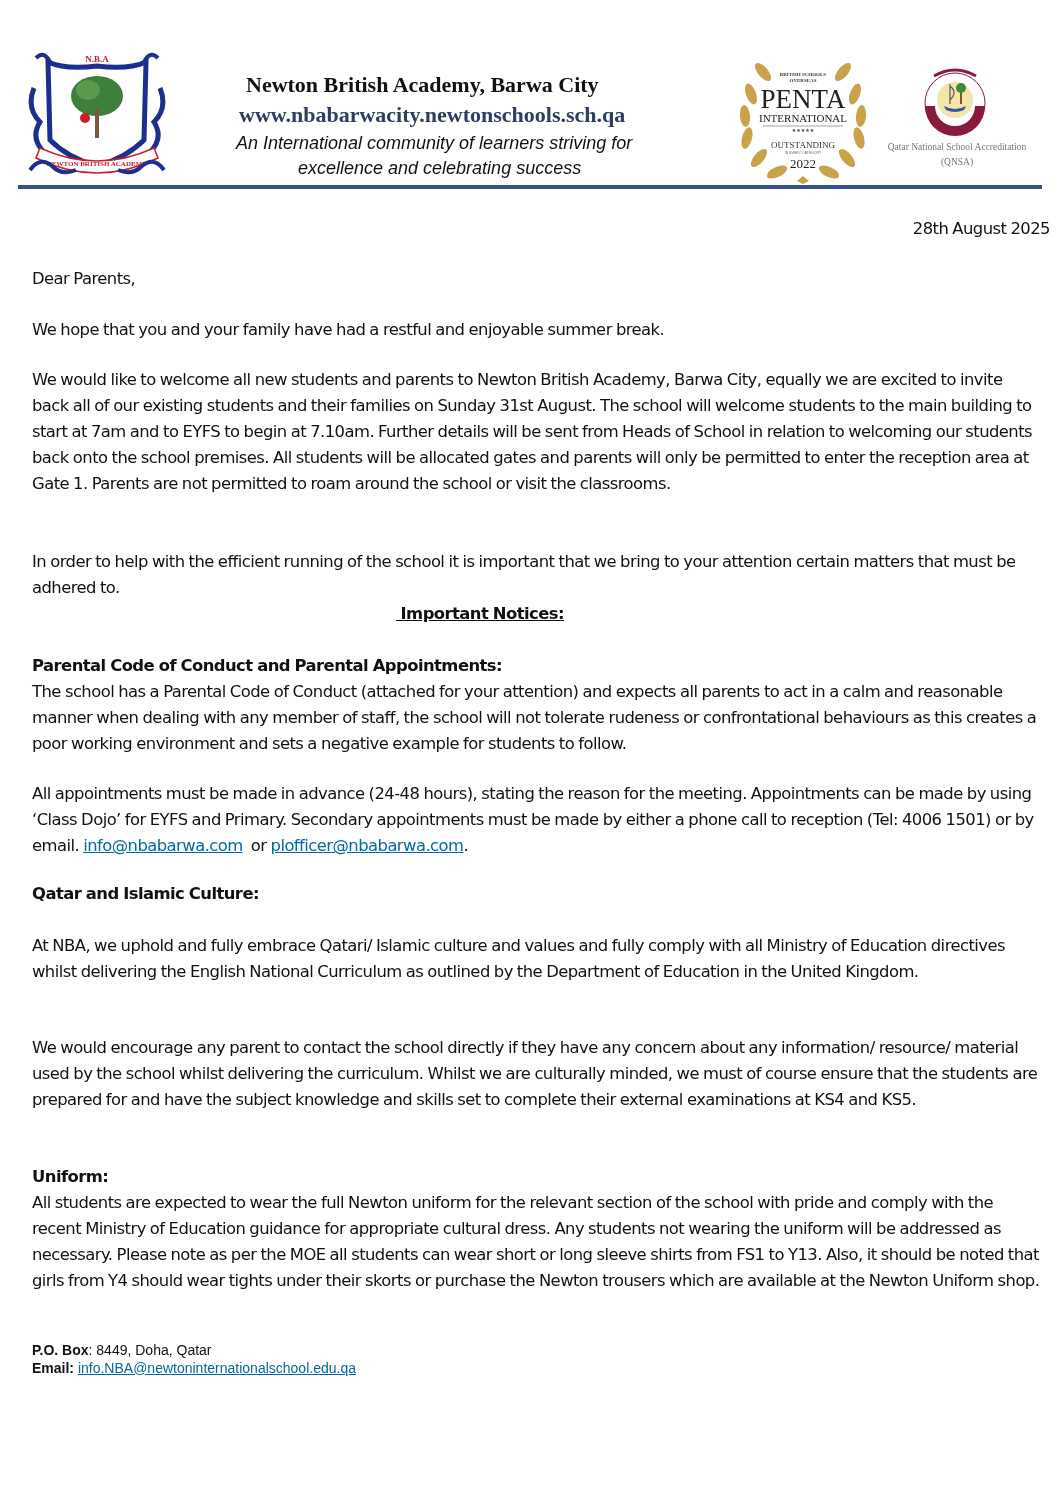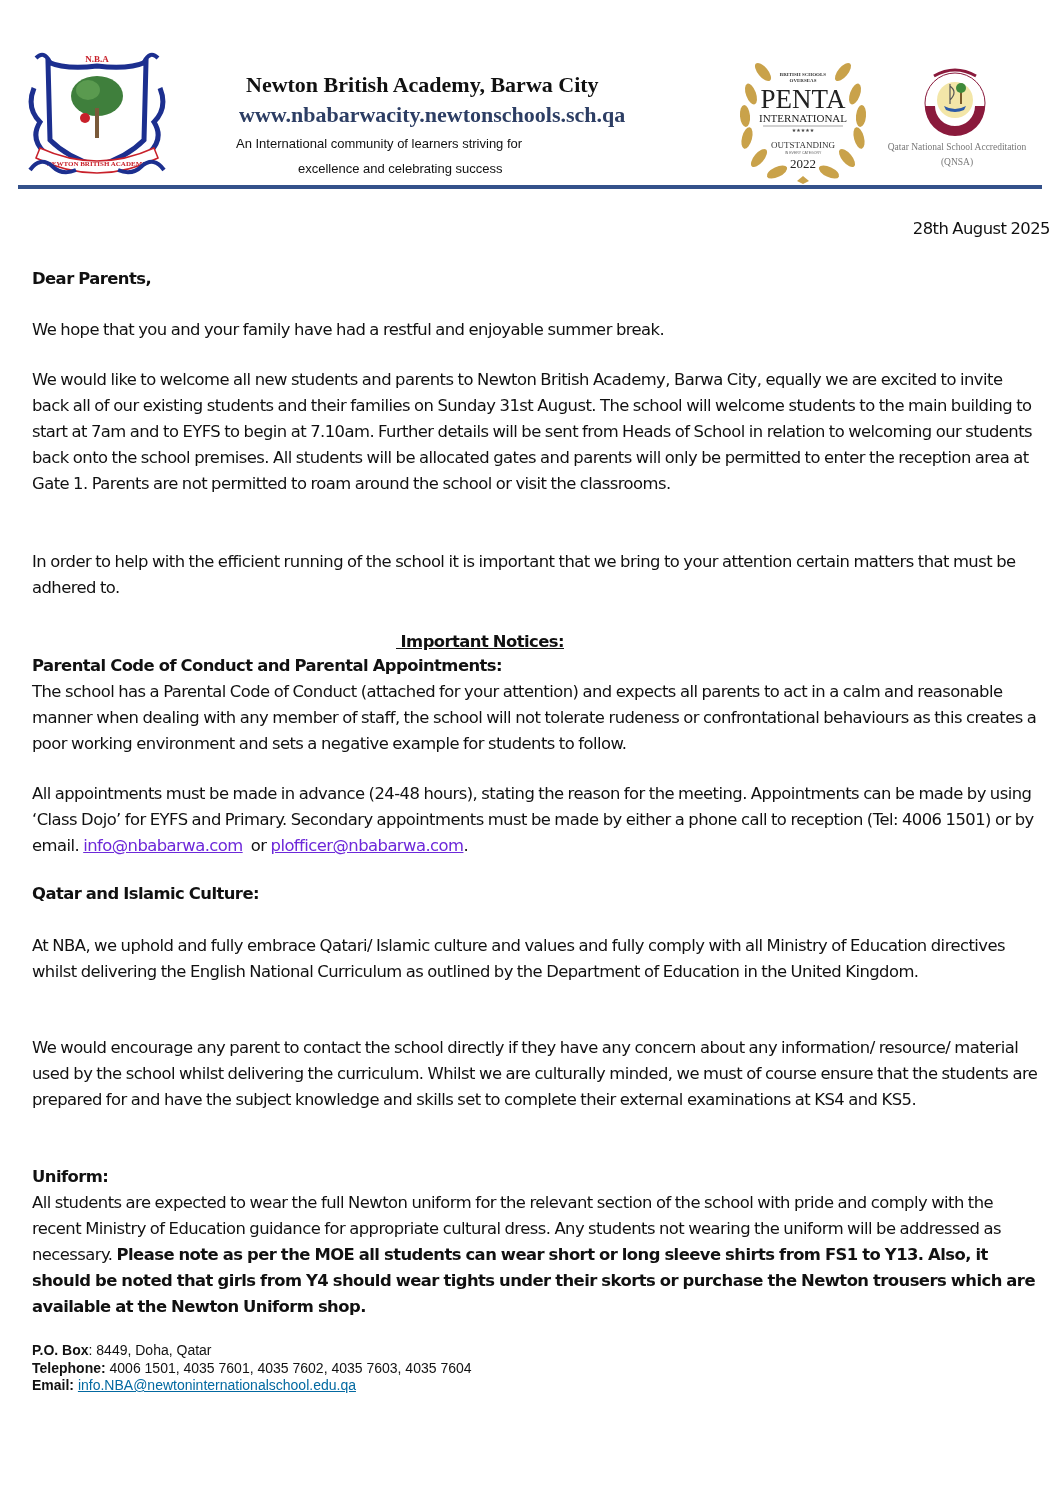--- a/index.html
+++ b/index.html
@@ -12,43 +12,43 @@
   .title {
     position: absolute; left: 246px; top: 72px;
     font-family: "Liberation Serif", serif; font-weight: bold; font-size: 22px; color: #111;
   }
   .url {
     position: absolute; left: 239px; top: 102px;
     font-family: "Liberation Serif", serif; font-weight: bold; font-size: 22px; color: #2d3e64;
   }
   .tagline {
     position: absolute; left: 236px; top: 131px; width: 450px; text-align: left;
-    font-size: 13px; line-height: 25px; color: #111;
+    font-style: italic; font-size: 18px; line-height: 25px; color: #111;
   }
   .tagline .l2 { display: block; padding-left: 62px; }
   .penta { position: absolute; left: 733px; top: 54px; width: 140px; height: 130px; }
   .qnsa-emblem { position: absolute; left: 920px; top: 66px; width: 70px; height: 70px; }
   .qnsa-text {
     position: absolute; left: 872px; top: 140px; width: 170px; text-align: center;
     font-family: "Liberation Serif", serif; font-size: 9.5px; line-height: 15px; color: #777;
   }
   .header-rule {
     position: absolute; left: 18px; top: 185px; width: 1024px; height: 4px; background: #34518a;
   }
   .doc {
     position: absolute; left: 32px; top: 0; width: 1008px;
     font-family: "DejaVu Sans", sans-serif; font-size: 16.4px; line-height: 26px; color: #111;
     letter-spacing: -0.55px; word-spacing: -0.6px;
   }
   .date { position: absolute; right: -10px; top: 216px; white-space: nowrap; }
   .p { position: absolute; left: 0; width: 1008px; margin: 0; }
-  .bold { font-weight: bold; }
+  .bold { font-weight: normal; }
   .heading { font-weight: bold; }
-  .center-heading { position: absolute; left: 364px; font-weight: bold; text-decoration: underline; white-space: pre; margin-top: 28px; }
-  a.link { color: #6d28d9; text-decoration: underline; }
+  .center-heading { position: absolute; left: 364px; font-weight: bold; text-decoration: underline; white-space: pre; }
+  a.link { color: #0369a1; text-decoration: underline; }
   .footer {
     position: absolute; left: 32px; top: 1342px;
     font-family: "Liberation Sans", sans-serif; font-size: 14px; line-height: 17.5px; color: #111;
   }
   .footer a { color: #0369a1; text-decoration: underline; }
 </style>
 </head>
 <body>
 
 <div class="header">
@@ -138,15 +138,14 @@
   <p class="p" style="top:1035px">We would encourage any parent to contact the school directly if they have any concern about any information/ resource/ material used by the school whilst delivering the curriculum. Whilst we are culturally minded, we must of course ensure that the students are prepared for and have the subject knowledge and skills set to complete their external examinations at KS4 and KS5.</p>
 
   <p class="p heading" style="top:1164px; width:auto;">Uniform:</p>
   <p class="p" style="top:1190px">
     <span>All students are expected to wear the full Newton uniform for the relevant section of the school with pride and comply with the recent Ministry of Education guidance for appropriate cultural dress. Any students not wearing the uniform will be addressed as necessary. </span><span class="bold">Please note as per the MOE all students can wear short or long sleeve shirts from FS1 to Y13. Also, it should be noted that girls from Y4 should wear tights under their skorts or purchase the Newton trousers which are available at the Newton Uniform shop.</span>
   </p>
 </div>
 
 <div class="footer">
   <div><b>P.O. Box</b><span>: 8449, Doha, Qatar</span></div>
-  <div><b>Telephone:</b><span> 4006 1501, 4035 7601, 4035 7602, 4035 7603, 4035 7604</span></div>
   <div><b>Email:</b> <a>info.NBA@newtoninternationalschool.edu.qa</a></div>
 </div>
 
 </body></html>

